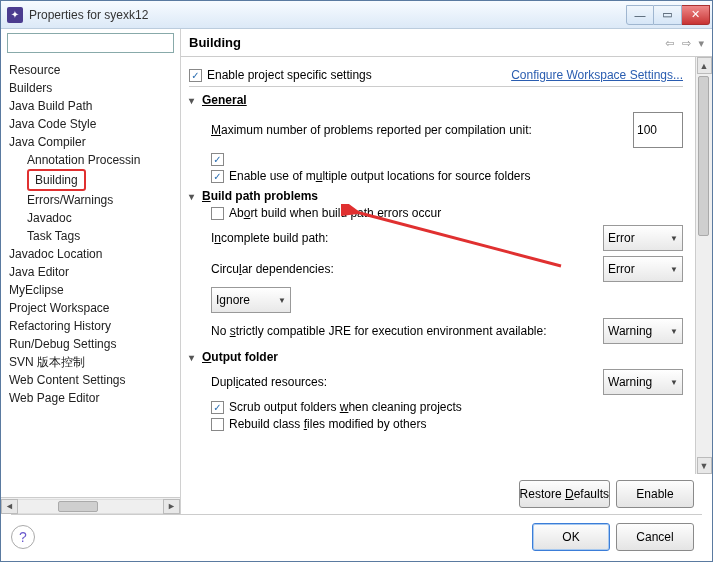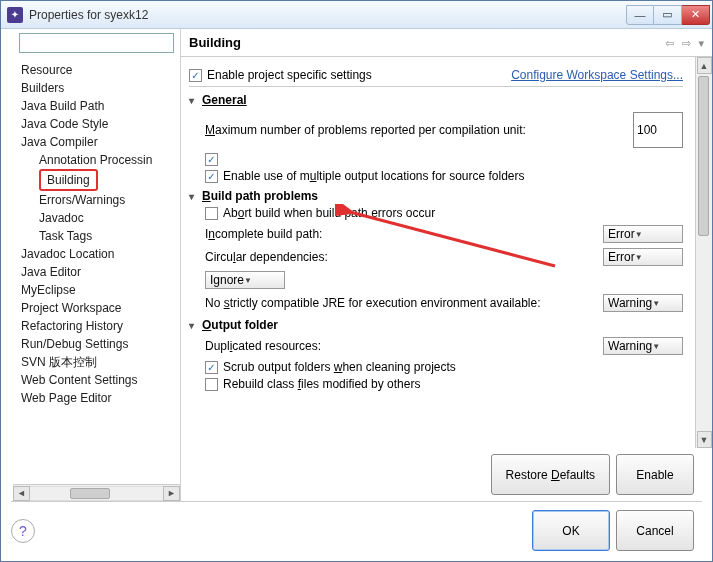--- a/index.html
+++ b/index.html
@@ -8,21 +8,21 @@
   
   .titlebar { height:28px; background:linear-gradient(to bottom,#f7fbff,#dce9f7); display:flex; align-items:center; padding:0 0 0 6px; border-bottom:1px solid #bcd; }
   .titlebar .appicon { width:16px;height:16px;background:#4b3c8f;border-radius:2px;display:flex;align-items:center;justify-content:center;color:#fff;font-size:10px;margin-right:6px; }
   .titlebar .title { flex:1; color:#333; }
   .winbtns { display:flex; height:20px; margin-right:2px; }
   .winbtn { width:28px;height:20px;border:1px solid #9fb6d0;border-left:none;background:linear-gradient(to bottom,#f0f6fc,#d6e6f7);display:flex;align-items:center;justify-content:center;color:#3a4a5a;font-size:11px; }
   .winbtn:first-child{border-left:1px solid #9fb6d0;border-radius:0 0 0 3px;}
   .winbtn.close{background:linear-gradient(to bottom,#e88,#c83434);color:#fff;border-color:#a83030;border-radius:0 0 3px 0;}
   
   .body { flex:1; display:flex; min-height:0; }
-  .sidebar { width:180px; display:flex; flex-direction:column; border-right:1px solid #d0d0d0;padding-left:12px; }
+  .sidebar { width:180px; display:flex; flex-direction:column; border-right:1px solid #d0d0d0; }
   .searchbox { margin:4px 6px 6px 6px; }
   .searchbox input { width:100%; height:20px; border:1px solid #8aa; padding:1px 3px; }
   .tree { flex:1; overflow:auto; padding:2px 0 2px 6px; line-height:18px; color:#222; }
   .tree .item { padding:0 2px; white-space:nowrap; cursor:default; }
   .tree .lvl1 { margin-left:18px; }
   .tree .sel { background:#fff; }
   .redbox { border:2px solid #e03030; border-radius:3px; padding:0 6px; display:inline-block; }
   .hscroll { height:17px; background:#f0f0f0; border-top:1px solid #ccc; display:flex; align-items:center; }
   .hscroll .arrow { width:17px;height:15px;border:1px solid #bbb;background:#e8e8e8;display:flex;align-items:center;justify-content:center;font-size:9px;color:#555;}
   .hscroll .track { flex:1;height:15px;background:#efefef;border-top:1px solid #ddd;border-bottom:1px solid #ddd;position:relative;}
@@ -37,33 +37,33 @@
   .vscroll { width:17px; background:#f0f0f0; border-left:1px solid #ccc; display:flex;flex-direction:column;align-items:center;}
   .vscroll .arrow{height:17px;width:15px;border:1px solid #bbb;background:#e8e8e8;display:flex;align-items:center;justify-content:center;font-size:9px;color:#555;}
   .vscroll .track{flex:1;width:15px;background:#efefef;position:relative;}
   .vscroll .thumb{position:absolute;top:2px;left:1px;width:11px;height:160px;background:#cfcfcf;border:1px solid #aaa;border-radius:2px;}
   .row { display:flex; align-items:center; margin:3px 0; }
   .chk { width:13px;height:13px;border:1px solid #888;background:#fff;margin-right:5px;display:inline-flex;align-items:center;justify-content:center;font-size:10px;color:#2a6db0;flex:none;}
   .chk.on::after{content:"✓";}
   a.link { color:#2a5db0; text-decoration:underline; }
   .sect { margin:6px 0 2px 0; display:flex; align-items:center; font-weight:bold; }
   .sect .tw { width:10px;display:inline-block;color:#555;margin-right:3px;font-size:10px; }
-  .indent { margin-left:16px; }
+  .indent { margin-left:22px; }
   .field { display:flex; align-items:center; margin:5px 0; }
   .field .lbl { flex:1; }
-  .selectbox { width:80px;height:18px;border:1px solid #999;background:linear-gradient(to bottom,#fff,#e8e8e8);display:flex;align-items:center;padding:0 4px;justify-content:flex-start;}
+  .selectbox { width:80px;height:26px;border:1px solid #999;background:linear-gradient(to bottom,#fff,#e8e8e8);display:flex;align-items:center;padding:0 4px;justify-content:space-between;}
   .selectbox .arw{font-size:8px;color:#444;}
   input.txt { width:50px;height:36px;border:1px solid #888;padding:0 3px;}
   
   .btnbar { padding:6px 18px 6px 6px; display:flex; justify-content:flex-end; gap:6px; border-top:0; }
   .separator { height:1px; background:#ccc; margin:0 10px; }
   .footer { display:flex; align-items:center; padding:8px 18px 10px 10px; }
   .footer .help { width:24px;height:24px;border:1px solid #aaa;border-radius:12px;color:#6a5acd;display:flex;align-items:center;justify-content:center;font-size:14px;}
   .footer .spacer{flex:1;}
-  button.btn { min-width:78px;height:41px;border:1px solid #8a8a8a;background:linear-gradient(to bottom,#fdfdfd,#e4e4e4);border-radius:3px;padding:0 14px;cursor:default;}
+  button.btn { min-width:78px;height:28px;border:1px solid #8a8a8a;background:linear-gradient(to bottom,#fdfdfd,#e4e4e4);border-radius:3px;padding:0 0;cursor:default;}
   button.btn.primary { border:1px solid #3b7dd8; box-shadow:0 0 0 1px #a6c8ef inset; }
   
   .redarrow { position:absolute; pointer-events:none; }
   .under { text-decoration: underline; }
 </style>
 </head>
 <body>
 
 <div class="window">
   <div class="titlebar">

